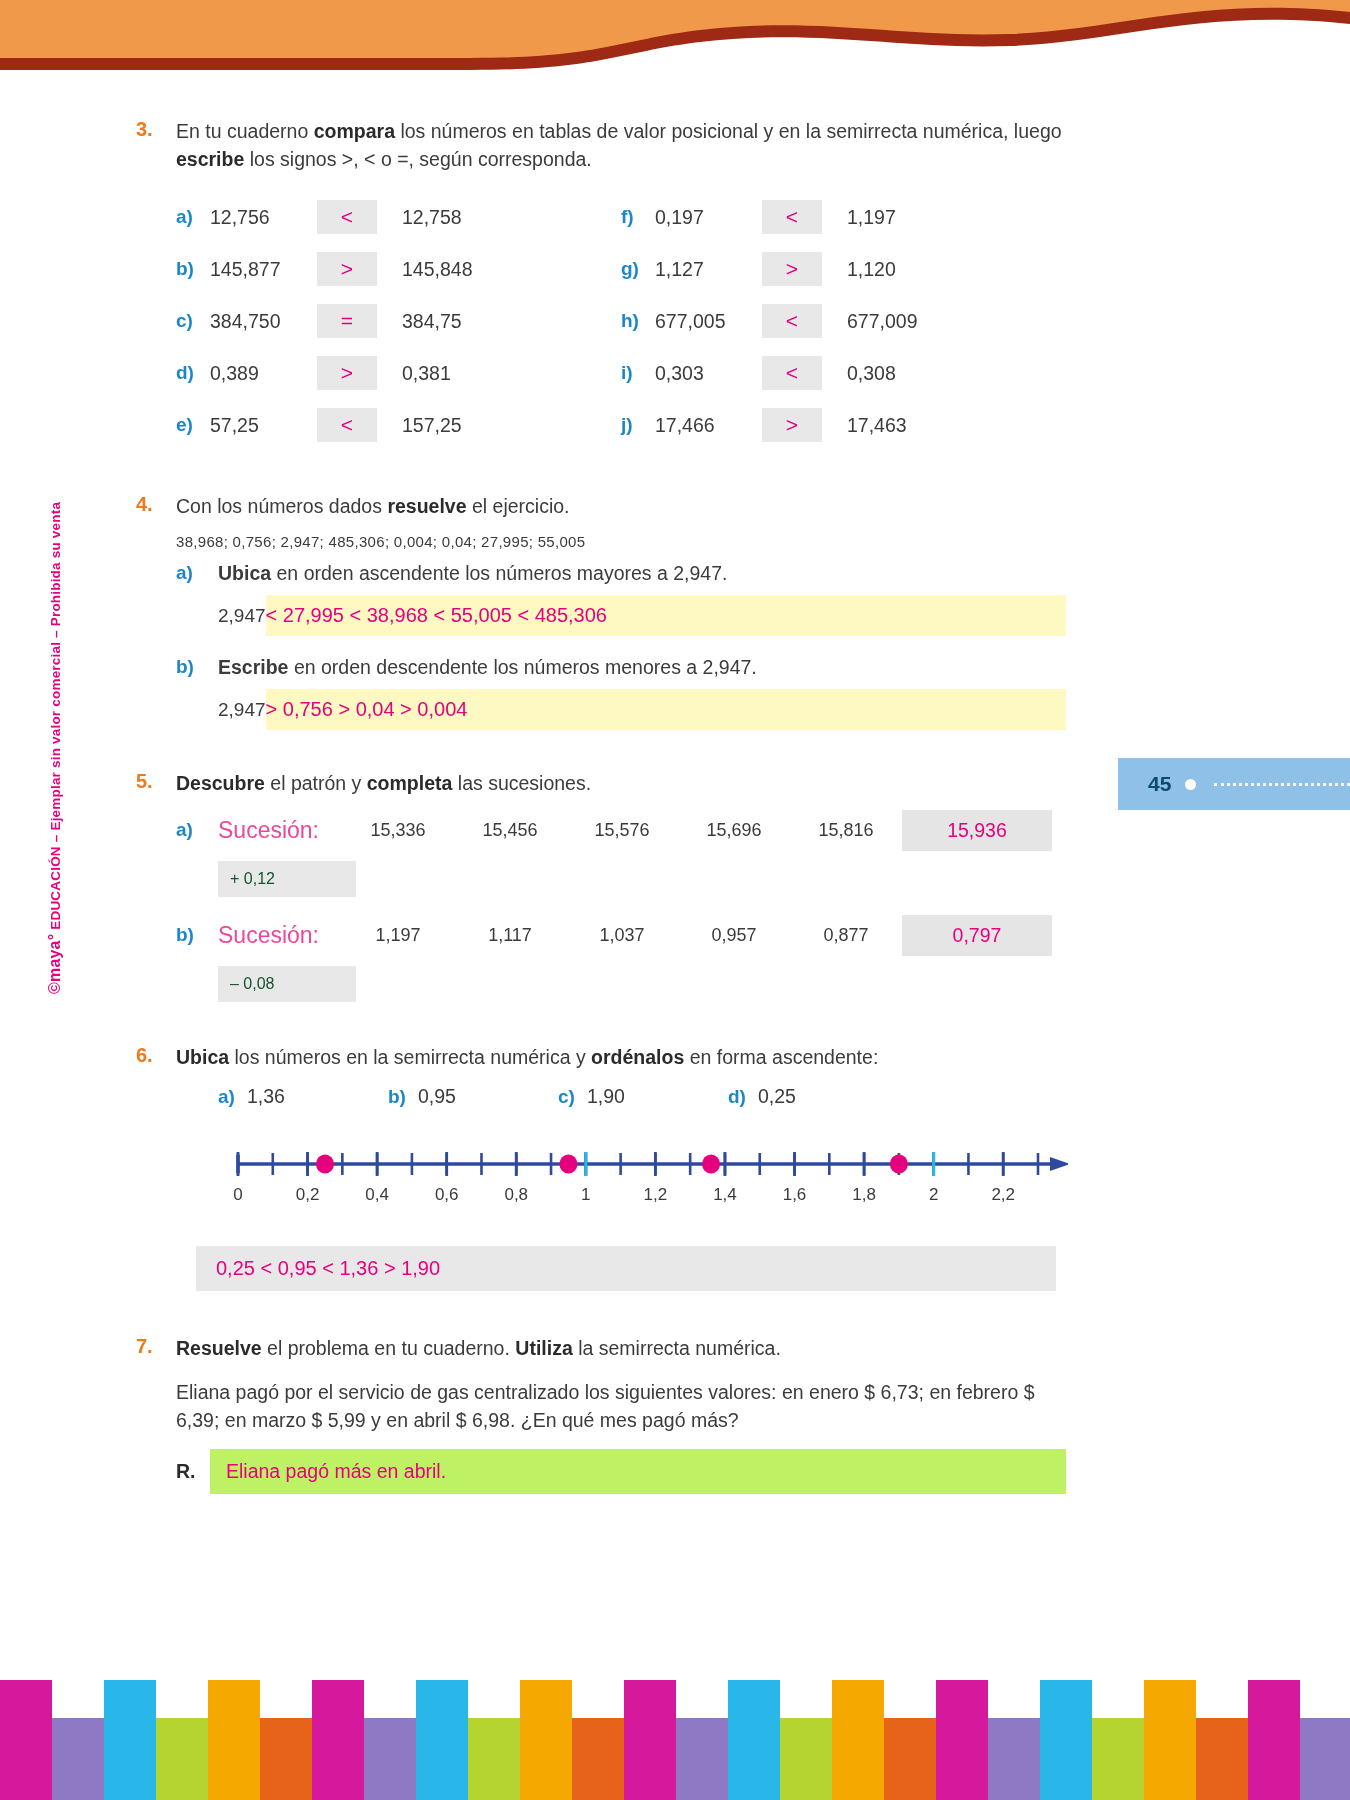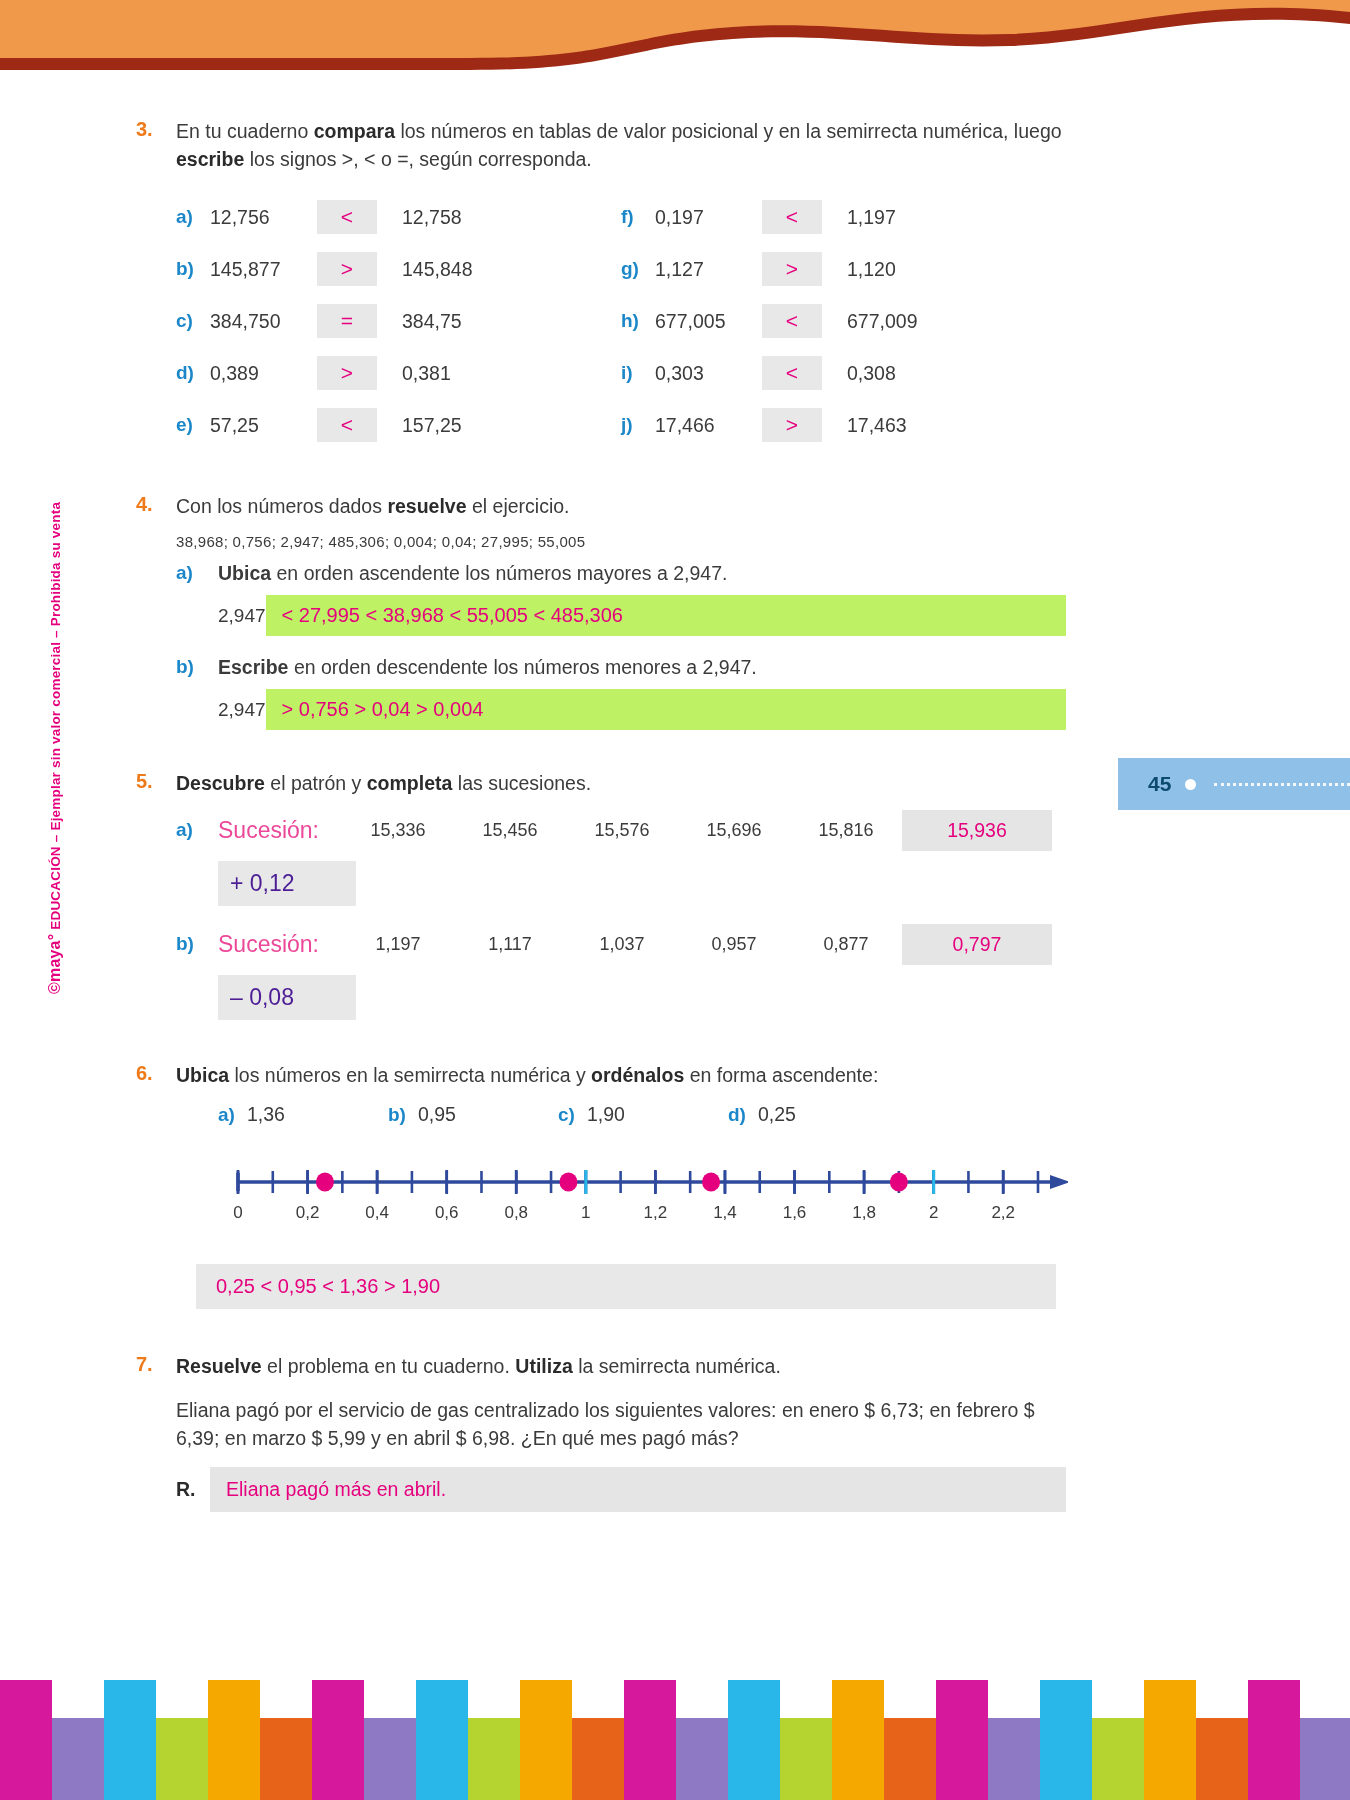--- a/index.html
+++ b/index.html
@@ -69,49 +69,49 @@
     background:#E8E8E8; color:#E5007E; font-size:21px;
     min-width:60px; height:34px; line-height:34px;
     text-align:center; margin:0 12px;
   }
   .cmp-row .rhs { font-size:19.5px;margin-left:13px; }
 
   
   .numlist { font-size:15px; margin:12px 0 10px 0; letter-spacing:.3px; }
   .ansline { display:flex; align-items:center; margin:10px 0 0 0; }
   .ansline .pre { font-size:19px; color:#3b3b3b; margin-right:0px; }
-  .ansline .fill { background:#bef264; color:#E5007E; font-size:20px; padding:9px 16px; flex:1; }
+  .ansline .fill { background:#fef9c3; color:#E5007E; font-size:20px; padding:9px 0; flex:1; }
 
   .sub-row { display:flex; margin-top:12px; }
   .sub-row .sl { width:42px; flex:0 0 42px; }
   .sub-row .st { font-size:19.5px; }
 
   
   .seq-row { display:flex; align-items:center; margin-top:12px; }
   .seq-row .sl { width:42px; flex:0 0 42px; color:#1B87C9; font-weight:bold; font-size:19px; }
   .seq-label { font-weight:normal; font-size:23px; color:#ec4899; width:124px; flex:0 0 124px; }
   .seq-vals { display:flex; align-items:center; flex:1; }
   .seq-vals .v { font-size:18px; width:112px; text-align:center; }
   .seq-vals .vans { background:#e5e5e5; color:#E5007E; font-size:19.5px; width:150px; text-align:center; padding:9px 0; }
   .pat-row { display:flex; align-items:center; margin-top:10px; }
   .pat-row .sl { width:42px; flex:0 0 42px; }
-  .pat-box { background:#E8E8E8; color:#4c1d95; font-size:23px; width:138px; padding:9px 0 9px 12px; }
+  .pat-box { background:#E8E8E8; color:#14532d; font-size:16px; width:138px; padding:9px 0 9px 12px; }
 
   
   .opt-row { display:flex; margin-top:14px; padding-left:42px; }
   .opt { width:170px; font-size:19.5px; }
   .opt .sub-letter { margin-right:12px; }
 
   .numberline { margin-top:26px; padding-left:42px; }
 
   .finalbar { background:#E8E8E8; color:#E5007E; font-size:20px; padding:11px 20px; margin-top:18px; margin-left:20px; width:860px; }
 
   .r-row { display:flex; align-items:center; margin-top:14px; padding-left:42px; }
   .r-row .rl { font-weight:bold; font-size:19.5px; width:34px; flex:0 0 34px; color:#2b2b2b; }
-  .r-row .rbox { background:#e5e5e5; color:#E5007E; font-size:19.5px; padding:11px 16px; flex:1; }
+  .r-row .rbox { background:#bef264; color:#E5007E; font-size:19.5px; padding:11px 16px; flex:1; }
 </style>
 </head>
 <body>
 
 <div class="topband">
   <svg width="1350" height="90" viewBox="0 0 1350 90">
     <path d="M0,0 L1350,0 L1350,22 C1200,6 1120,40 1010,44 C900,48 820,26 700,40 C620,50 600,68 480,68 L0,68 Z" fill="#F0994B"></path>
     <path d="M0,58 L470,58 C600,58 618,40 700,30 C820,16 900,38 1010,34 C1120,30 1200,-4 1350,12 L1350,24 C1200,8 1120,42 1010,46 C900,50 820,28 700,42 C618,52 600,70 470,70 L0,70 Z" fill="#9E2A16"></path>
   </svg>
 </div>

